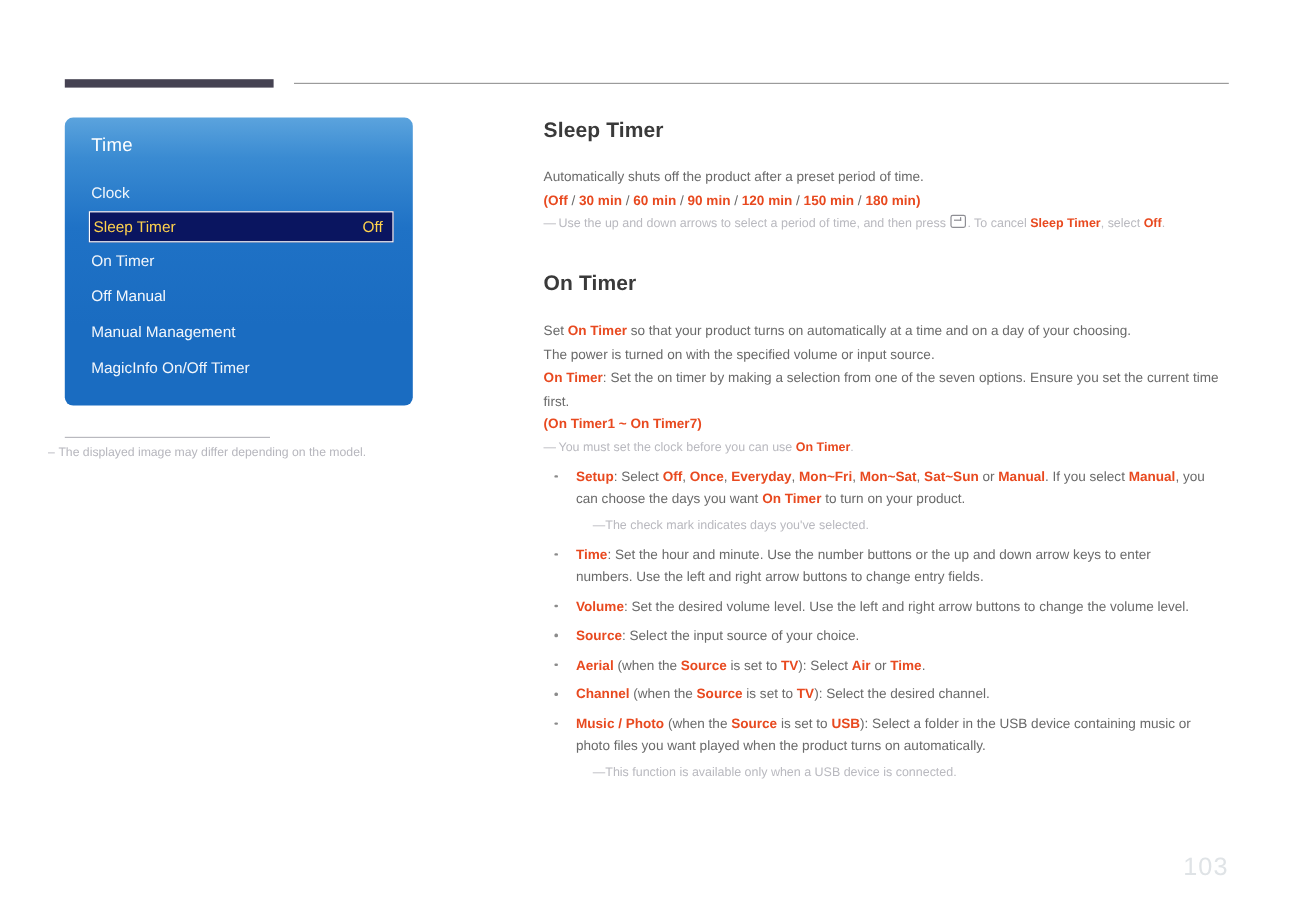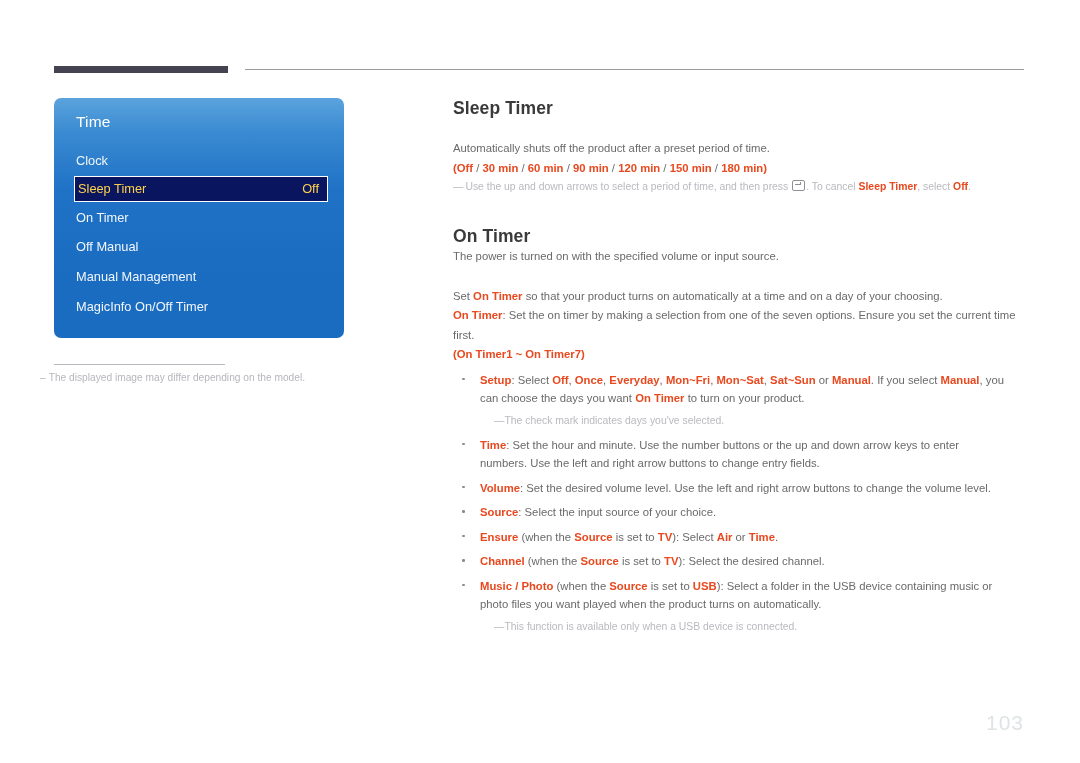--- a/index.html
+++ b/index.html
@@ -265,41 +265,44 @@
     <span class="hl">(</span><span id="sleep-options"><span class="hl">Off</span><span> / </span><span class="hl">30 min</span><span> / </span><span class="hl">60 min</span><span> / </span><span class="hl">90 min</span><span> / </span><span class="hl">120 min</span><span> / </span><span class="hl">150 min</span><span> / </span><span class="hl">180 min</span></span><span class="hl">)</span>
   </div>
 
   <div class="note">
     <span class="dash">—</span><span>Use the up and down arrows to select a period of time, and then press </span><span class="key-enter"></span><span>. To cancel </span><span class="hl-strong">Sleep Timer</span><span>, select </span><span class="hl-strong">Off</span><span>.</span>
   </div>
 
   <div id="heading-on-timer-wrap">
     <h2 class="sec-heading">On Timer</h2>
 
-    <div class="para">The power is turned on with the specified volume or input source.</div>
-
     <div class="para first">
       <span>Set </span><span class="hl">On Timer</span><span> so that your product turns on automatically at a time and on a day of your choosing.</span>
     </div>
 
+    <div class="para">The power is turned on with the specified volume or input source.</div>
+
     <div class="para">
       <span class="hl">On Timer</span><span>: Set the on timer by making a selection from one of the seven options. Ensure you set the current time first.</span>
     </div>
 
     <div class="para">
       <span class="hl">(</span><span class="hl">On Timer1</span><span class="hl"> ~ </span><span class="hl">On Timer7</span><span class="hl">)</span>
     </div>
 
+    <div class="note">
+      <span class="dash">—</span><span>You must set the clock before you can use </span><span class="hl-strong">On Timer</span><span>.</span>
+    </div>
 
     <ul class="bullets" id="on-timer-bullets">
         <li><span class="dot"></span><span class="hl">Setup</span><span>: Select </span><span class="hl">Off</span><span>, </span><span class="hl">Once</span><span>, </span><span class="hl">Everyday</span><span>, </span><span class="hl">Mon~Fri</span><span>, </span><span class="hl">Mon~Sat</span><span>, </span><span class="hl">Sat~Sun</span><span> or </span><span class="hl">Manual</span><span>. If you select </span><span class="hl">Manual</span><span>, you can choose the days you want </span><span class="hl">On Timer</span><span> to turn on your product.</span><span class="sub-note"><span class="dash">—</span><span>The check mark indicates days you've selected.</span></span></li>
         <li><span class="dot"></span><span class="hl">Time</span><span>: Set the hour and minute. Use the number buttons or the up and down arrow keys to enter numbers. Use the left and right arrow buttons to change entry fields.</span></li>
         <li><span class="dot"></span><span class="hl">Volume</span><span>: Set the desired volume level. Use the left and right arrow buttons to change the volume level.</span></li>
         <li><span class="dot"></span><span class="hl">Source</span><span>: Select the input source of your choice.</span></li>
-        <li><span class="dot"></span><span class="hl">Ensure</span><span> (when the </span><span class="hl">Source</span><span> is set to </span><span class="hl">TV</span><span>): Select </span><span class="hl">Air</span><span> or </span><span class="hl">Time</span><span>.</span></li>
+        <li><span class="dot"></span><span class="hl">Aerial</span><span> (when the </span><span class="hl">Source</span><span> is set to </span><span class="hl">TV</span><span>): Select </span><span class="hl">Air</span><span> or </span><span class="hl">Time</span><span>.</span></li>
         <li><span class="dot"></span><span class="hl">Channel</span><span> (when the </span><span class="hl">Source</span><span> is set to </span><span class="hl">TV</span><span>): Select the desired channel.</span></li>
         <li><span class="dot"></span><span class="hl">Music / Photo</span><span> (when the </span><span class="hl">Source</span><span> is set to </span><span class="hl">USB</span><span>): Select a folder in the USB device containing music or photo files you want played when the product turns on automatically.</span><span class="sub-note"><span class="dash">—</span><span>This function is available only when a USB device is connected.</span></span></li>
       </ul>
   </div>
 
 </div>
 
 <div id="page-number">103</div>
 
 </body></html>

